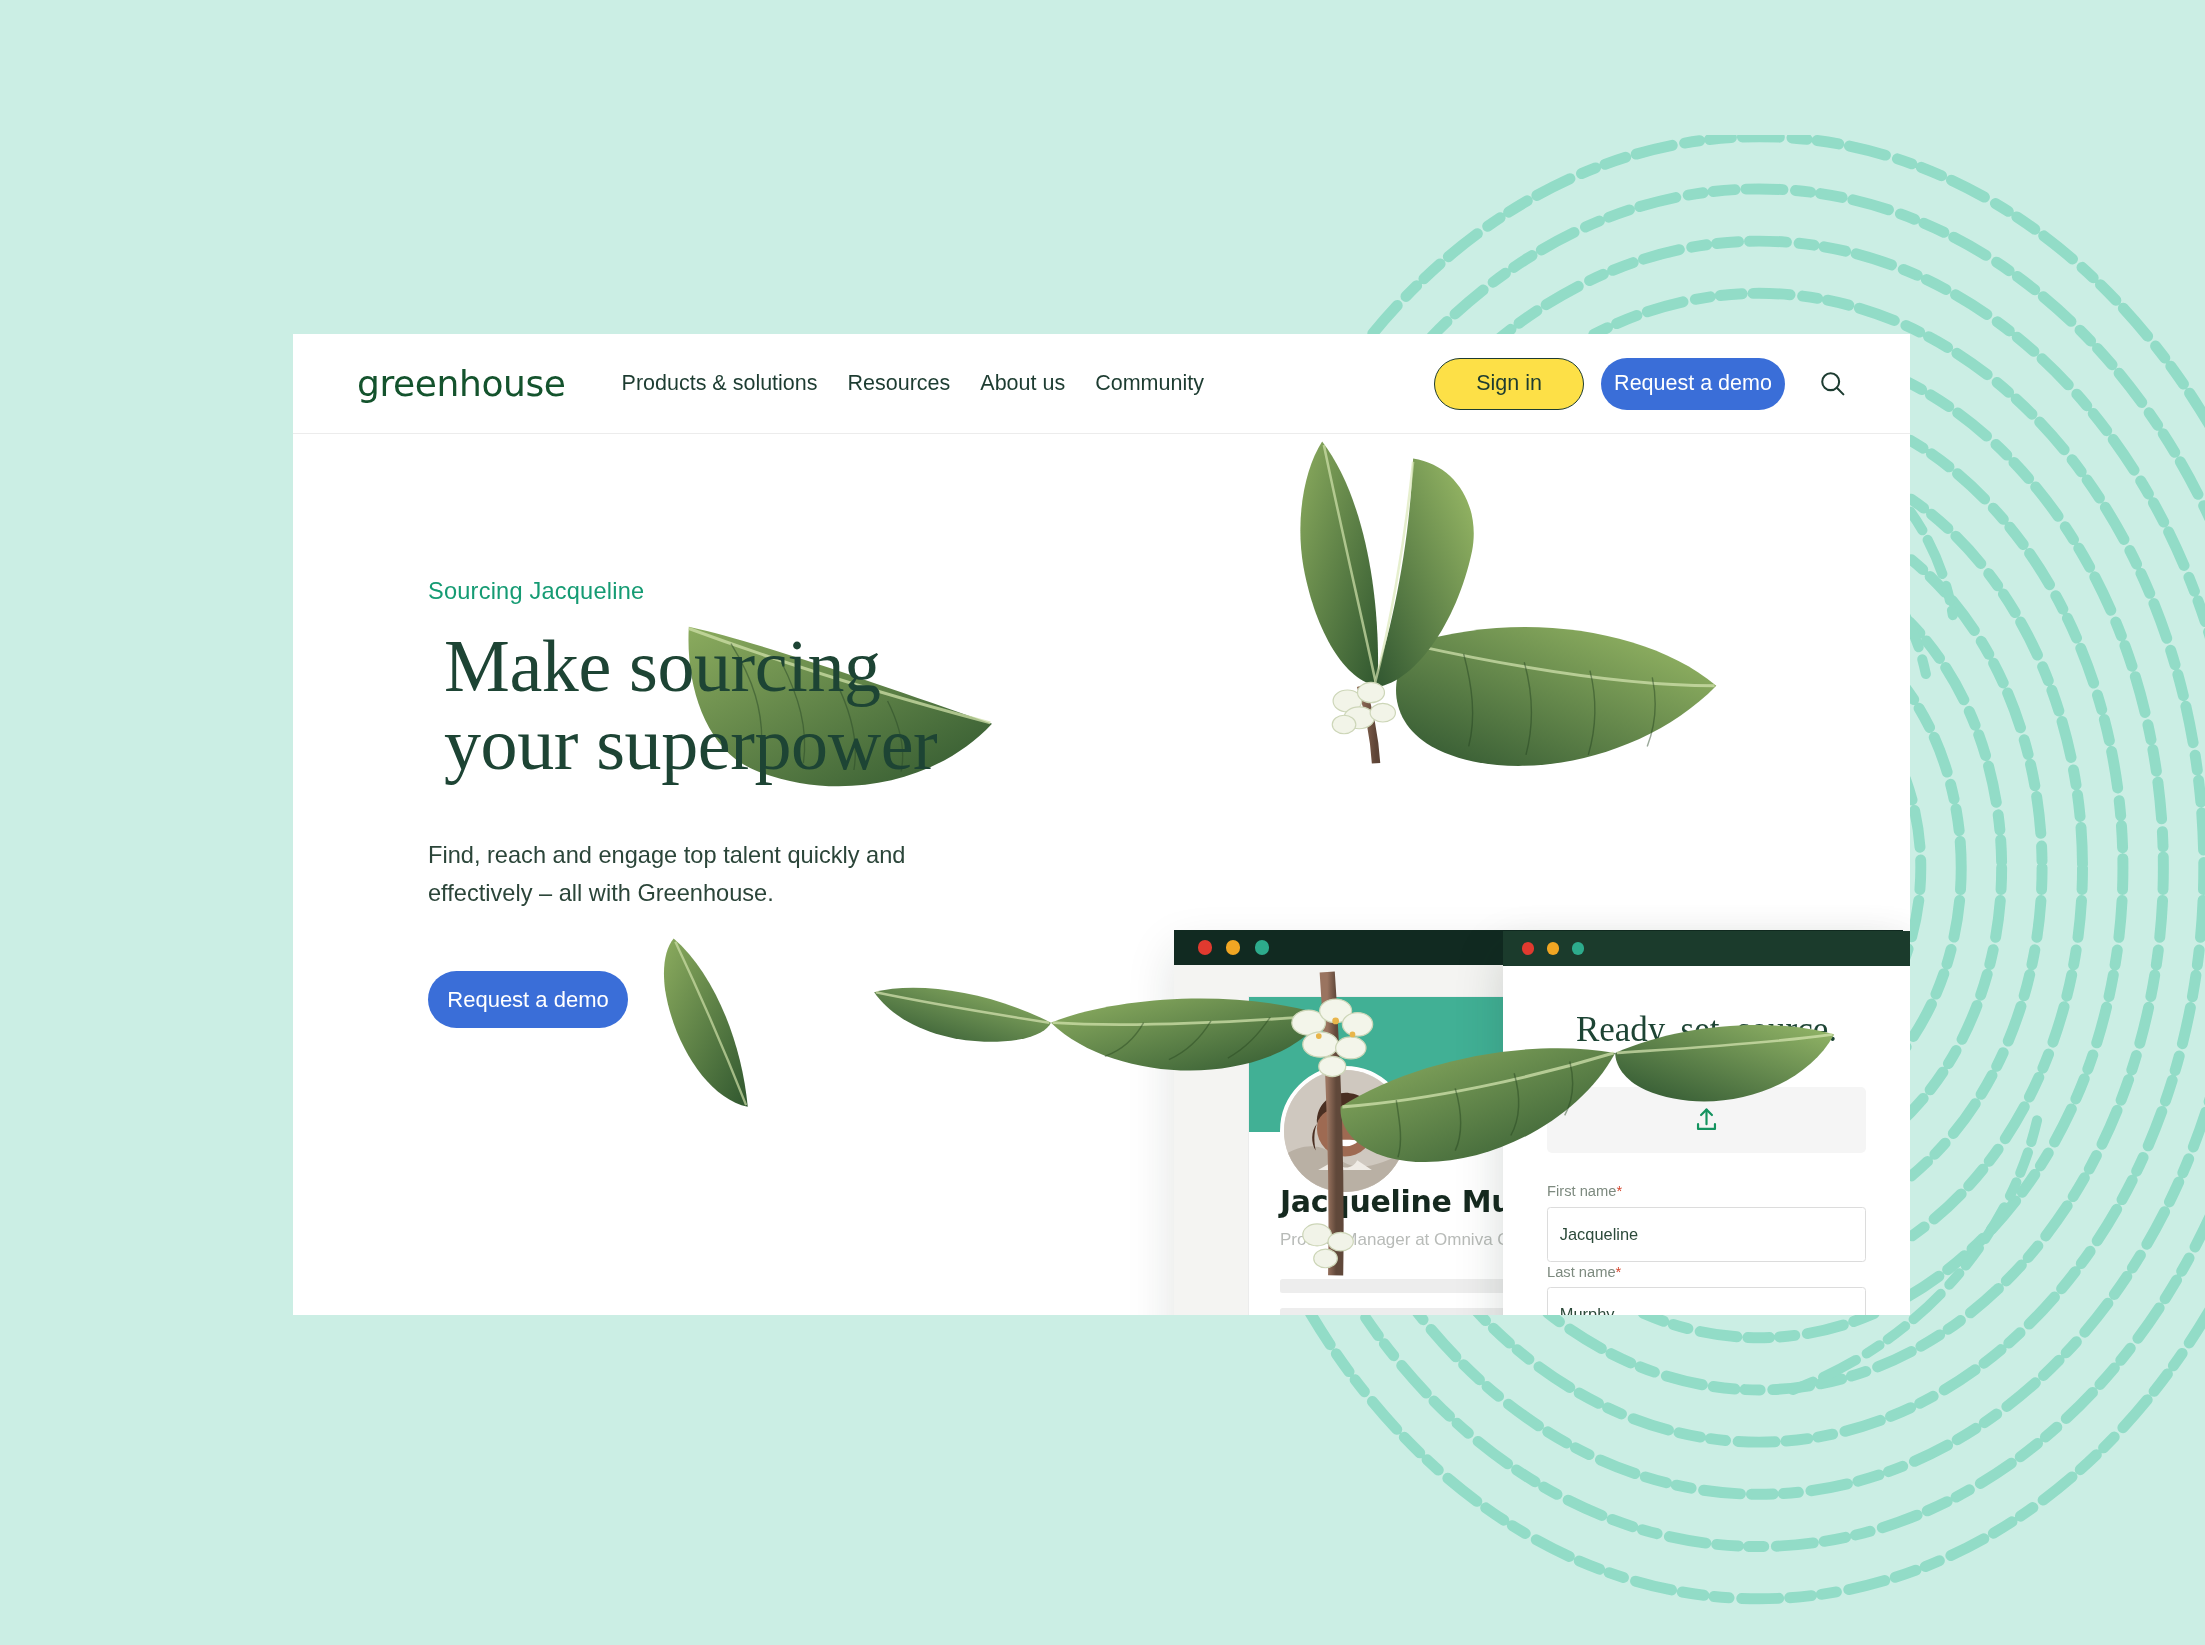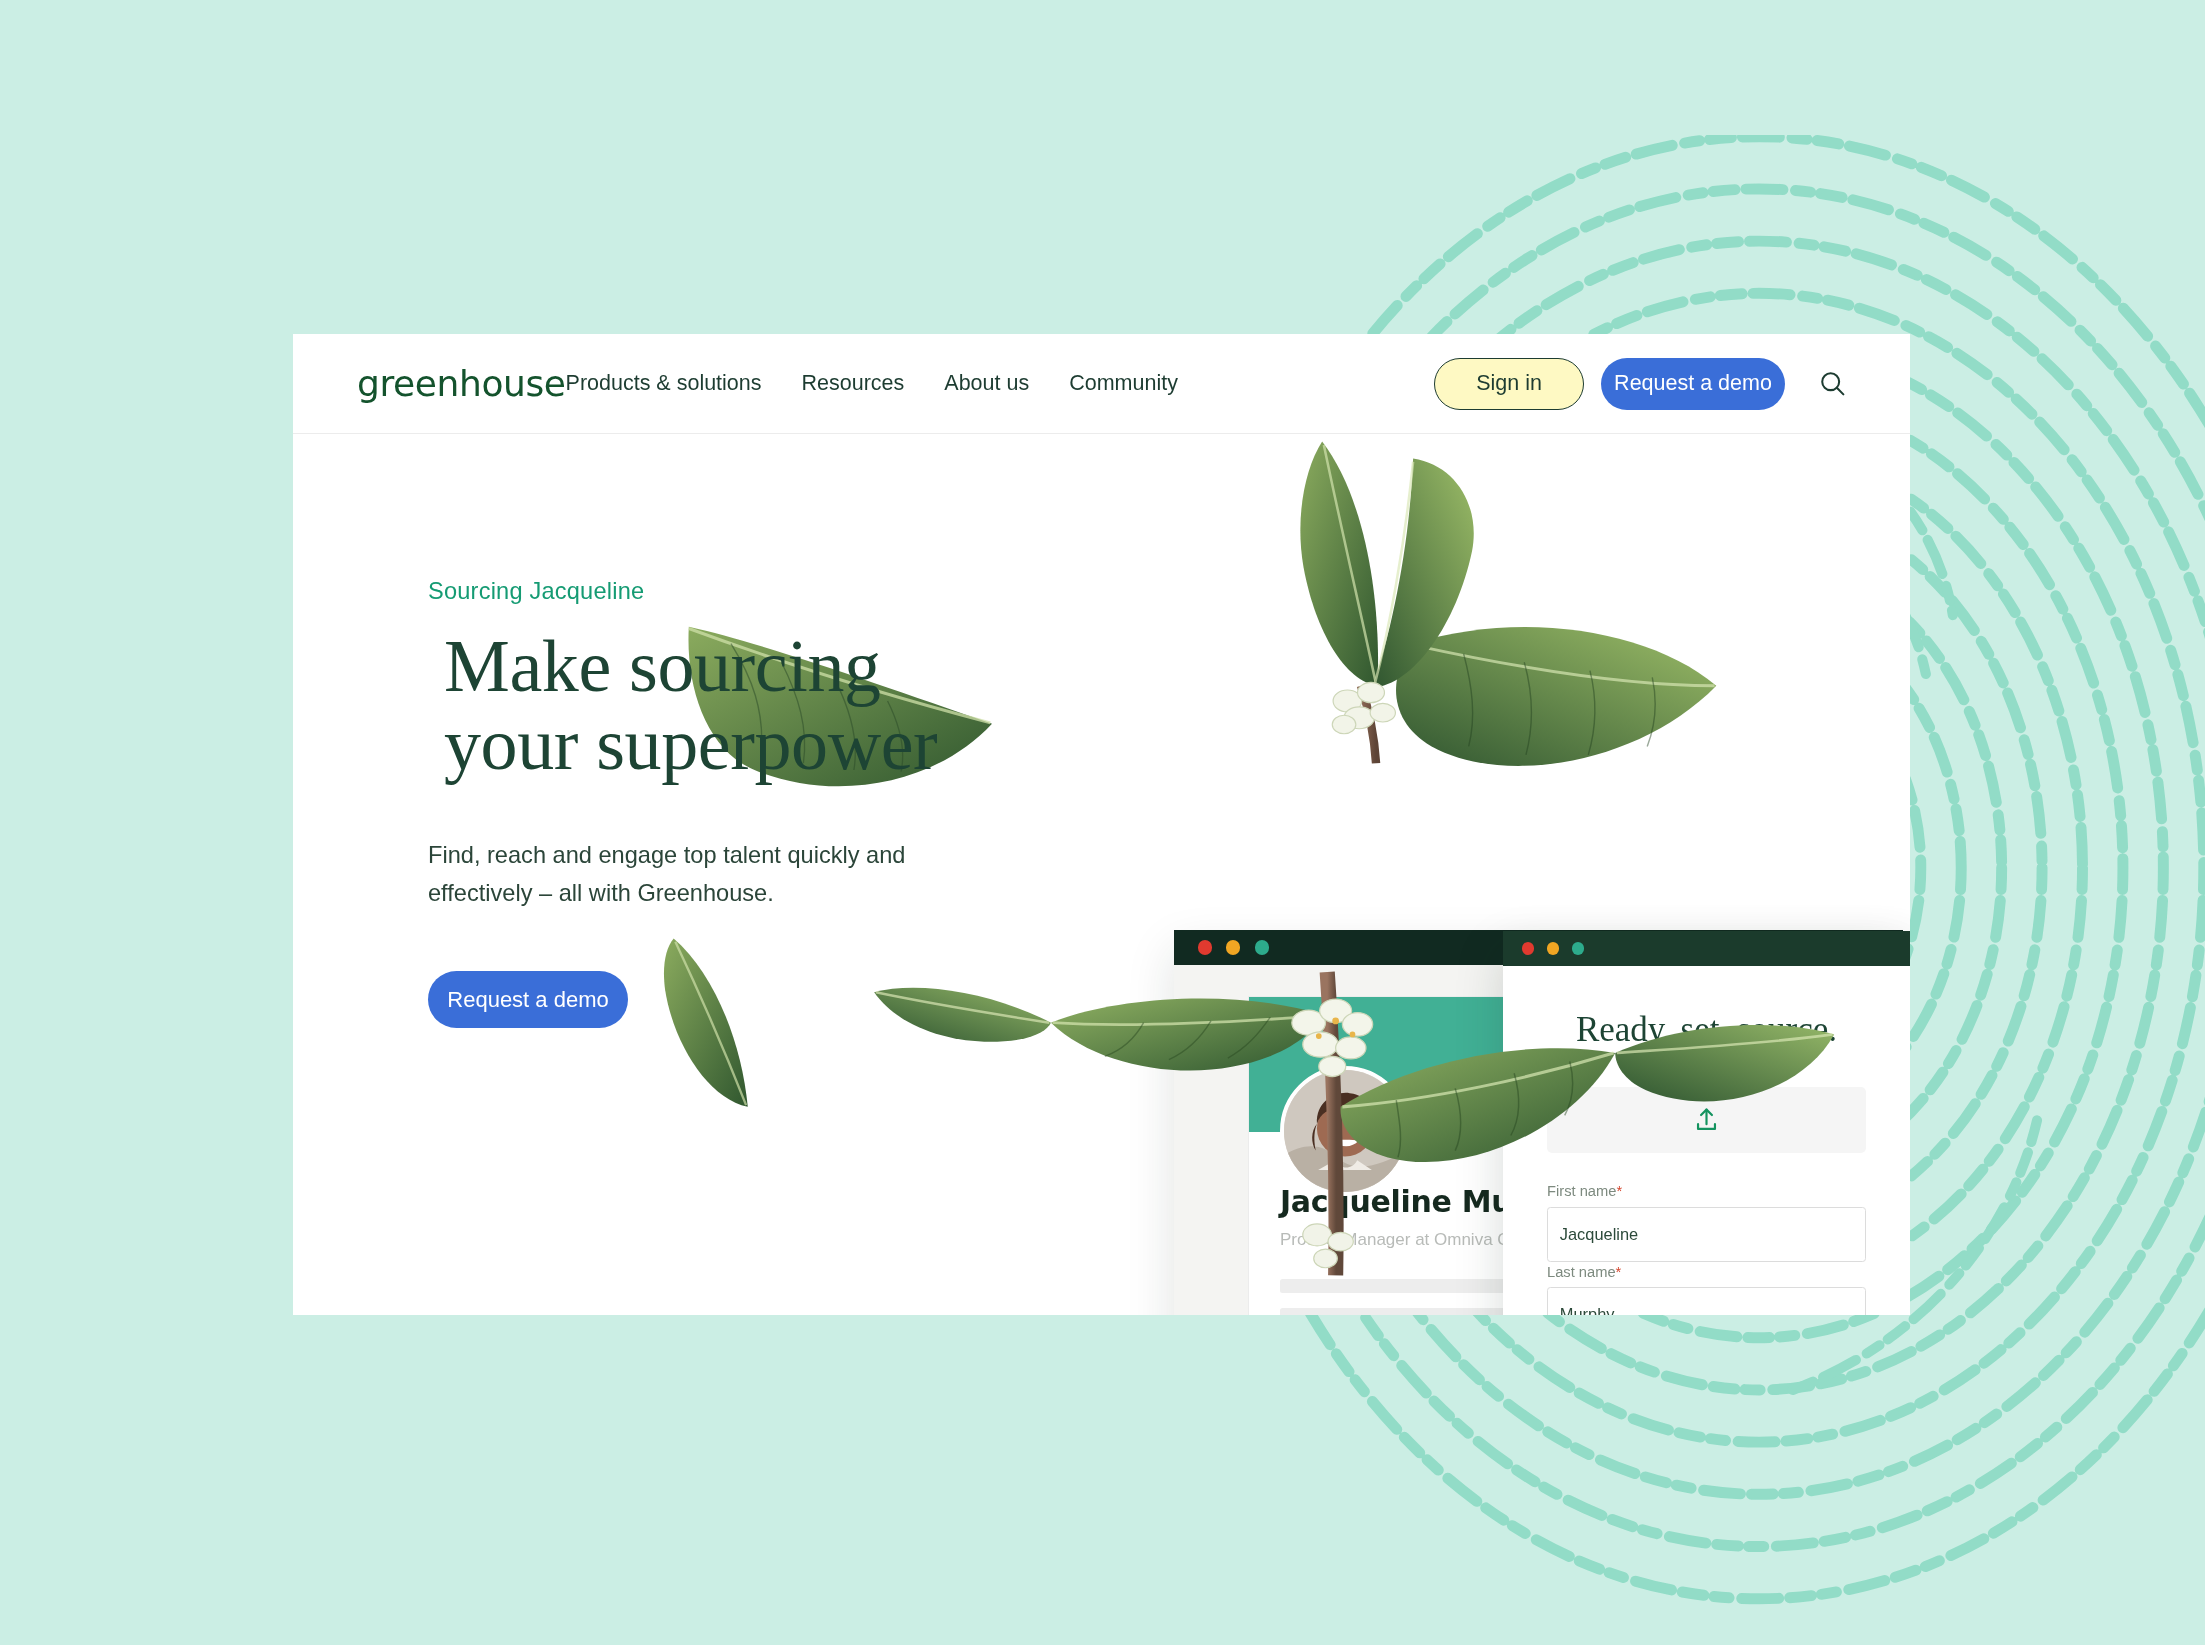--- a/index.html
+++ b/index.html
@@ -58,39 +58,40 @@
     letter-spacing: -0.4px;
     line-height: 1;
     display: flex;
     align-items: center;
     height: 47px;
     font-weight: 400;
   }
   .nav-links {
     display: flex;
     align-items: center;
-    gap: 40px;
+    margin-left: 56px;
+    gap: 30px;
   }
   .nav-link {
     color: #1d3c31;
     font-size: 21.5px;
     white-space: nowrap;
     text-decoration: none;
   }
   .header-right {
     margin-left: auto;
     margin-right: 59px;
     display: flex;
     align-items: center;
     gap: 0;
   }
   .btn-signin {
     border: 1.3px solid #1d3c31;
     color: #1d3c31;
-    background: #fef9c3;
+    background: #fde047;
     border-radius: 842px;
     height: 52px;
     width: 150px;
     font-size: 21.5px;
     font-family: "Liberation Sans", sans-serif;
     cursor: pointer;
     display: flex;
     align-items: center;
     justify-content: center;
   }

